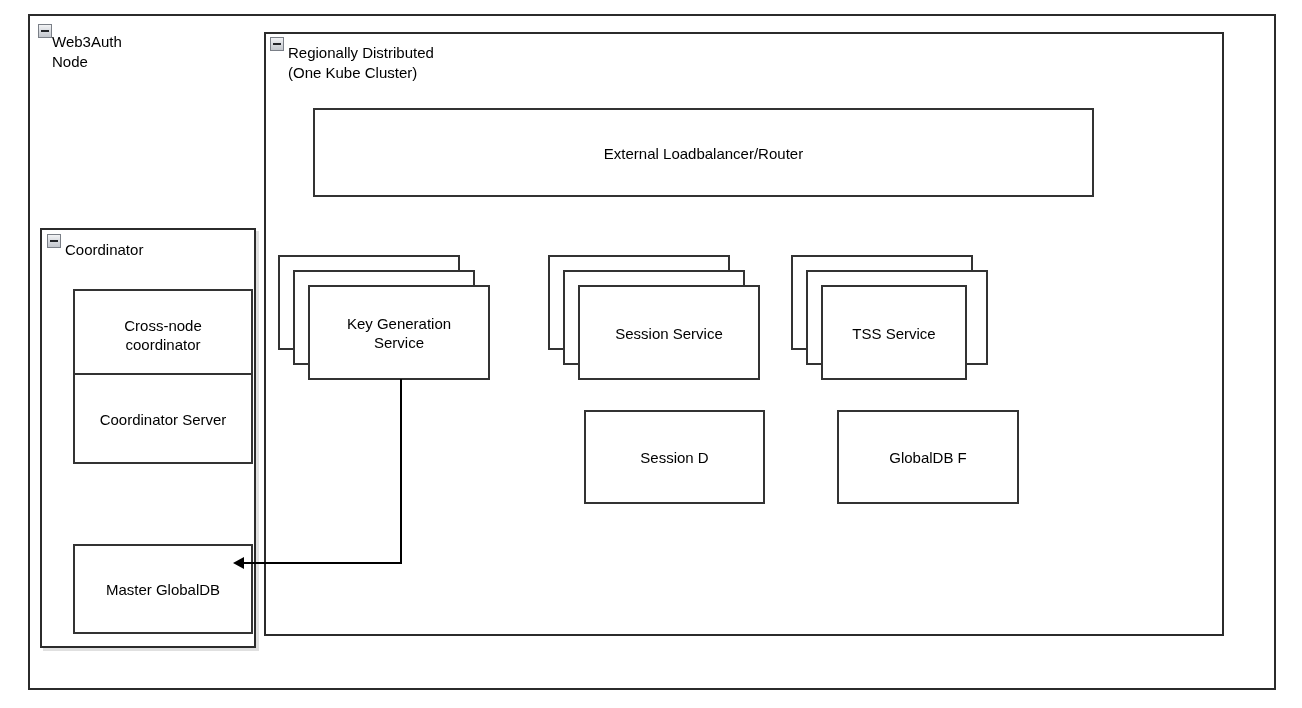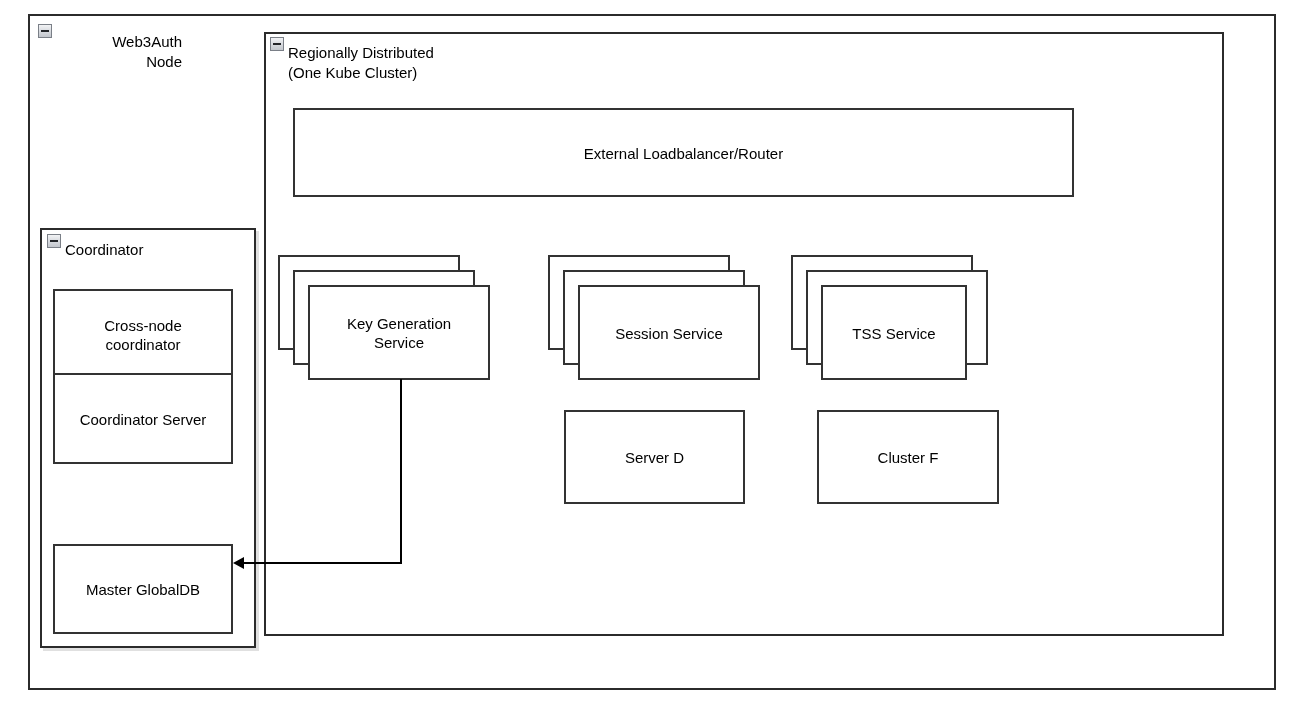--- a/index.html
+++ b/index.html
@@ -19,20 +19,21 @@
     background: #ffffff;
     overflow: hidden;
   }
 
   
   .box {
     position: absolute;
     box-sizing: border-box;
     background: #ffffff;
     border: 2px solid #333333;
+    margin-left: 20px;
   }
   .container-box {
     position: absolute;
     box-sizing: border-box;
     background: #ffffff;
     border: 2px solid #2b2b2b;
   }
   .shadowed {
     box-shadow: 3px 3px 0 0 #e0e0e0;
   }
@@ -49,21 +50,21 @@
     line-height: 19px;
     color: #000000;
     white-space: pre-line;
     pointer-events: none;
   }
   .container-title {
     position: absolute;
     font-size: 15px;
     line-height: 20px;
     color: #000000;
-    text-align: right;
+    text-align: left;
     white-space: pre-line;
   }
 
   
   .collapse-icon {
     position: absolute;
     width: 14px;
     height: 14px;
     box-sizing: border-box;
     border: 1px solid #7a7f87;
@@ -144,25 +145,25 @@
 
   <div class="stack" style="left:791px; top:255px; width:212px; height:125px;">
     <div class="layer" style="left:0px; top:0px; width:182px; height:95px;"></div>
     <div class="layer" style="left:15px; top:15px; width:182px; height:95px;"></div>
     <div class="layer" style="left:30px; top:30px; width:146px; height:95px;">
       <div class="box-label">TSS Service</div>
     </div>
   </div>
 
   <div class="box" style="left:564px; top:410px; width:181px; height:94px;">
-    <div class="box-label">Server D</div>
+    <div class="box-label">Session D</div>
   </div>
 
   <div class="box" style="left:817px; top:410px; width:182px; height:94px;">
-    <div class="box-label">Cluster F</div>
+    <div class="box-label">GlobalDB F</div>
   </div>
 
   <div class="container-box shadowed" style="left:40px; top:228px; width:216px; height:420px;"></div>
   <div class="collapse-icon" style="left:47px; top:234px;"></div>
   <div class="container-title" style="left:65px; top:240px; width:140px; text-align:left;">Coordinator</div>
 
   <div class="box" style="left:53px; top:289px; width:180px; height:92px;">
     <div class="box-label">Cross-node
 coordinator</div>
   </div>

